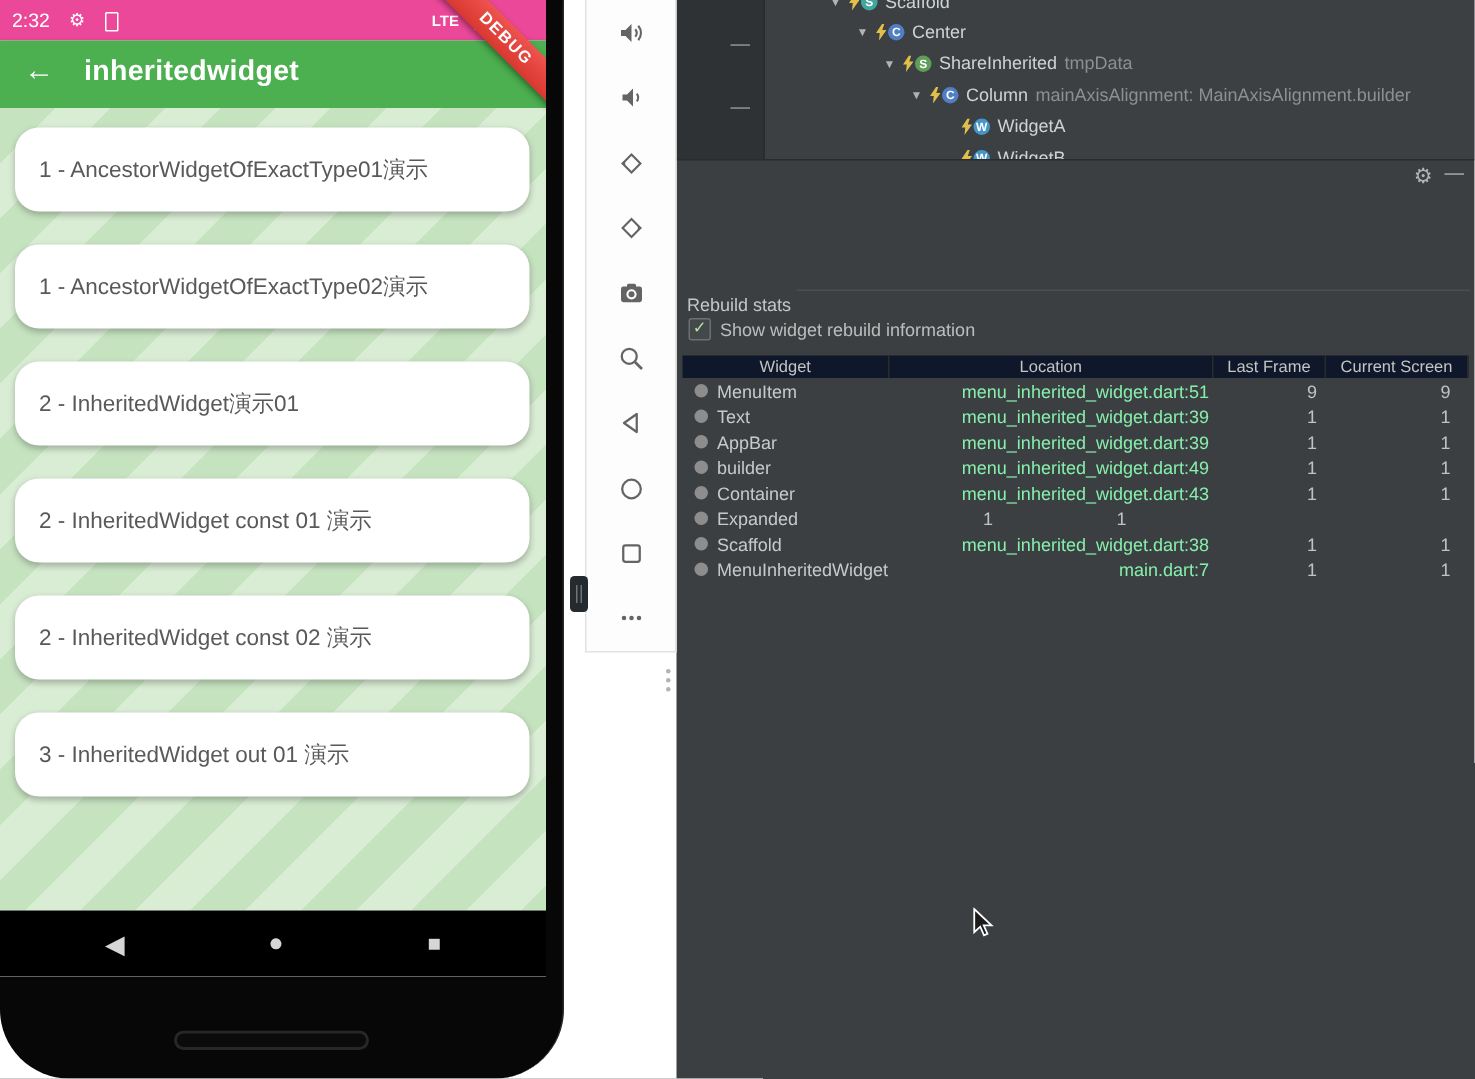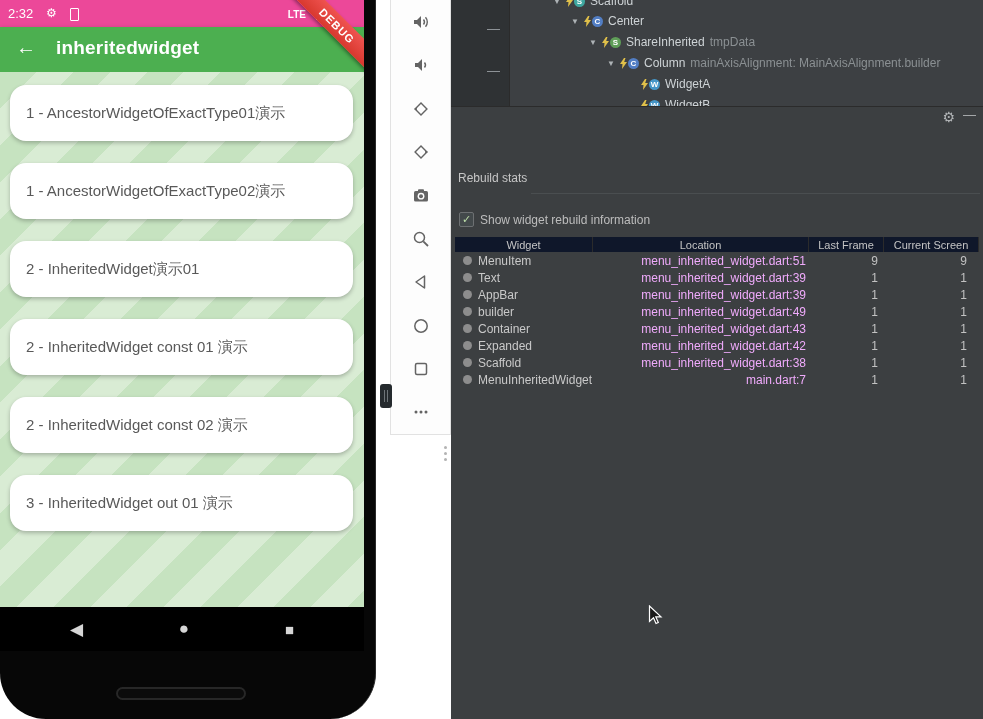--- a/index.html
+++ b/index.html
@@ -15,35 +15,35 @@
   .tr-arrow{width:13px;font-size:8px;color:#aeb3b6;flex:none;}
   .bolt{flex:none;margin-right:1px;}
   .badge{flex:none;width:11px;height:11px;border-radius:6px;font-size:8px;font-weight:bold;color:#fff;
          line-height:11px;text-align:center;margin-right:5px;}
   .b-teal{background:#3fa7a0;} .b-blue{background:#527ec4;} .b-green{background:#5f9e58;} .b-lblue{background:#4596c8;}
   .tr-suffix{color:#8b9093;margin-left:5px;}
   .tree-sep{position:absolute;left:0;top:106px;right:0;height:1px;background:#2b2b2b;}
   .hdr-gear{position:absolute;top:109px;right:28px;color:#b2b5b7;font-size:14px;cursor:default;}
   .hdr-min{position:absolute;top:107px;right:7px;color:#b2b5b7;font-size:13px;cursor:default;}
 
-  .rs-title{position:absolute;left:7px;top:171px;font-size:12px;color:#c6c6c6;}
+  .rs-title{position:absolute;left:7px;top:196px;font-size:12px;color:#c6c6c6;}
   .rs-line{position:absolute;left:80px;right:3px;top:193px;height:1px;background:#4a4e50;}
   .rs-check{position:absolute;left:8px;top:212px;width:13px;height:13px;background:#43494b;border:1px solid #6d7072;
             border-radius:2px;color:#bddfa8;font-size:11px;line-height:12px;text-align:center;cursor:default;}
   .rs-label{position:absolute;left:29px;top:213px;font-size:12px;color:#bdbdbd;}
 
   .table{position:absolute;left:4px;top:237px;width:524px;font-size:12px;}
   .thead{display:flex;height:15px;background:#0f172a;color:#c4c4c4;font-size:11px;}
   .th{display:flex;align-items:center;justify-content:center;border-right:1px solid #2b2b2b;box-sizing:border-box;overflow:hidden;white-space:nowrap;}
   .w1{width:138px;} .w2{width:216px;} .w3{width:75px;} .w4{width:95px;}
   .trow{display:flex;height:17px;align-items:center;}
   .tc{box-sizing:border-box;}
   .c-widget{width:138px;display:flex;align-items:center;gap:6px;padding-left:8px;color:#c9c9c9;overflow:hidden;white-space:nowrap;}
   .bullet{width:9px;height:9px;border-radius:50%;background:#8d8d8d;flex:none;}
-  .c-loc{width:216px;text-align:right;color:#f0abfc;padding-right:3px;white-space:nowrap;overflow:hidden;}
+  .c-loc{width:216px;text-align:right;color:#86efac;padding-right:3px;white-space:nowrap;overflow:hidden;}
   .c-num{width:75px;text-align:right;color:#c2c2c2;padding-right:6px;}
   .c-num2{width:95px;text-align:right;color:#c2c2c2;padding-right:12px;}
 
   
   .toolbar{position:absolute;left:390px;top:0;width:61px;height:435px;background:#fdfdfd;
            border:1px solid #e2e2e2;border-top:none;box-sizing:border-box;
            display:flex;flex-direction:column;align-items:center;}
   .tb-btn{width:100%;height:43.5px;display:flex;align-items:center;justify-content:center;cursor:default;}
   .drag{position:absolute;left:380px;top:384px;width:12px;height:24px;background:#252a2e;border-radius:3px;}
   .drag i{position:absolute;top:6px;width:1px;height:12px;background:#6e7478;}
@@ -211,21 +211,20 @@
           </div>
         <div class="tc c-loc">menu_inherited_widget.dart:43</div>
         <div class="tc c-num">1</div>
         <div class="tc c-num2">1</div>
       </div>
       <div class="trow">
         <div class="tc c-widget">
             <span class="bullet"></span>
             <span>Expanded</span>
           </div>
-        <div class="tc c-loc">menu_inherited_widget.dart:42</div>
         <div class="tc c-num">1</div>
         <div class="tc c-num2">1</div>
       </div>
       <div class="trow">
         <div class="tc c-widget">
             <span class="bullet"></span>
             <span>Scaffold</span>
           </div>
         <div class="tc c-loc">menu_inherited_widget.dart:38</div>
         <div class="tc c-num">1</div>

